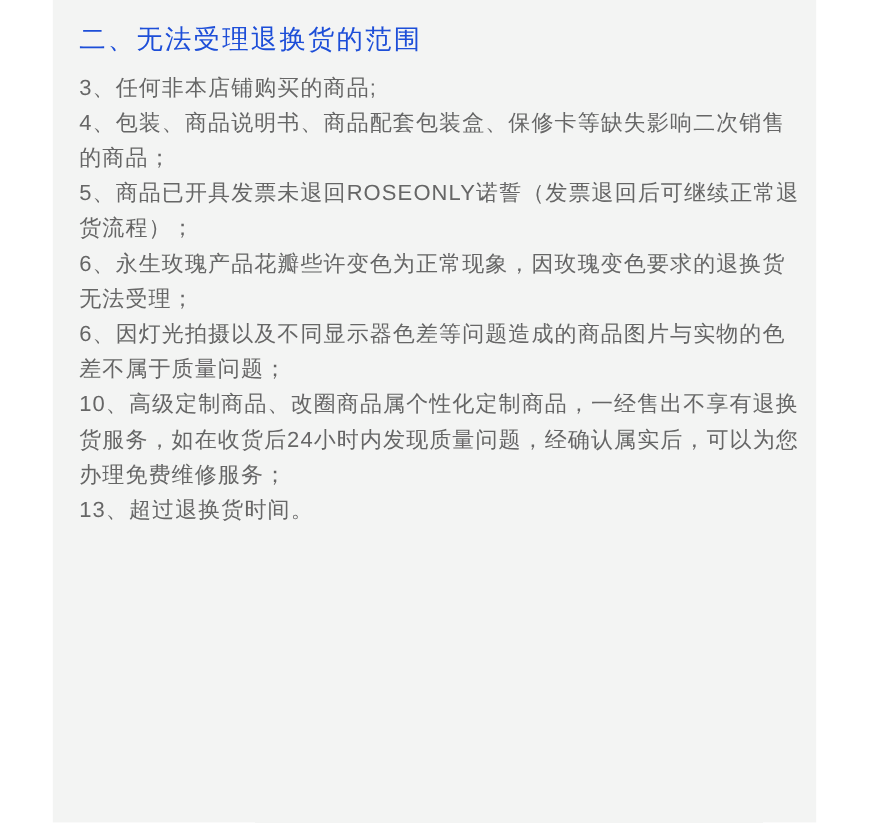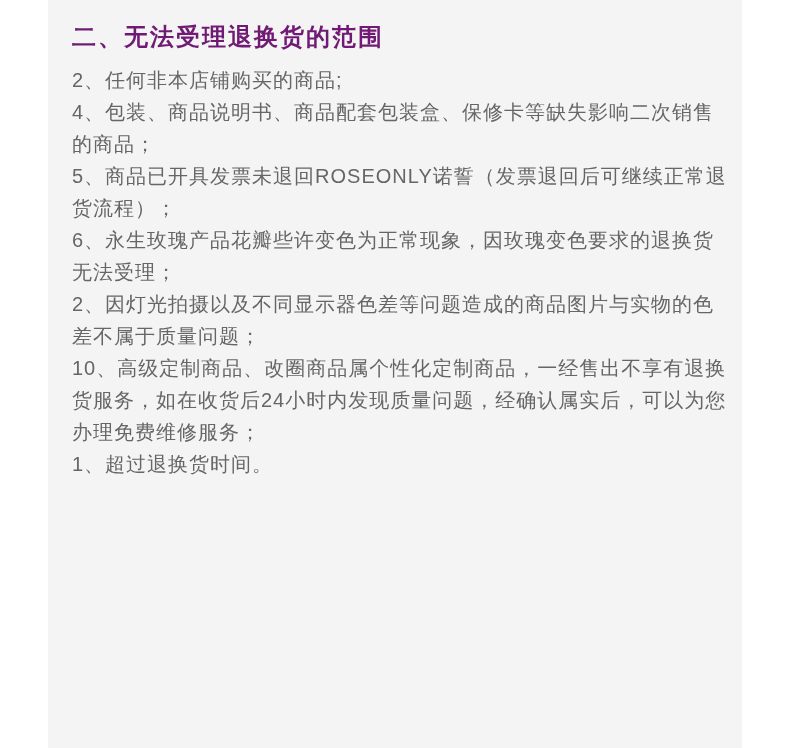--- a/index.html
+++ b/index.html
@@ -20,22 +20,22 @@
       left: 48px;
       top: 0;
       width: 694px;
       height: 748px;
       background: #f3f4f3;
       box-sizing: border-box;
       padding: 20px 10px 0 24px;
     }
     .section-title {
       font-size: 24px;
-      font-weight: bold;
-      color: #701a75;
+      font-weight: normal;
+      color: #1d4ed8;
       line-height: 34px;
       letter-spacing: 2px;
       margin: 0 0 10px 0;
     }
     .policy-list {
       margin: 0;
       padding: 0;
     }
     .policy-item {
       font-size: 20px;
@@ -45,22 +45,22 @@
       word-break: break-all;
     }
   </style>
 </head>
 <body>
 
 <div class="viewport">
   <div class="content-panel">
     <h2 class="section-title">二、无法受理退换货的范围</h2>
     <div class="policy-list">
-      <div class="policy-item">2、任何非本店铺购买的商品;</div>
+      <div class="policy-item">3、任何非本店铺购买的商品;</div>
       <div class="policy-item">4、包装、商品说明书、商品配套包装盒、保修卡等缺失影响二次销售的商品；</div>
       <div class="policy-item">5、商品已开具发票未退回ROSEONLY诺誓（发票退回后可继续正常退货流程）；</div>
       <div class="policy-item">6、永生玫瑰产品花瓣些许变色为正常现象，因玫瑰变色要求的退换货无法受理；</div>
-      <div class="policy-item">2、因灯光拍摄以及不同显示器色差等问题造成的商品图片与实物的色差不属于质量问题；</div>
+      <div class="policy-item">6、因灯光拍摄以及不同显示器色差等问题造成的商品图片与实物的色差不属于质量问题；</div>
       <div class="policy-item">10、高级定制商品、改圈商品属个性化定制商品，一经售出不享有退换货服务，如在收货后24小时内发现质量问题，经确认属实后，可以为您办理免费维修服务；</div>
-      <div class="policy-item">1、超过退换货时间。</div>
+      <div class="policy-item">13、超过退换货时间。</div>
     </div>
   </div>
 </div>
 
 </body></html>

